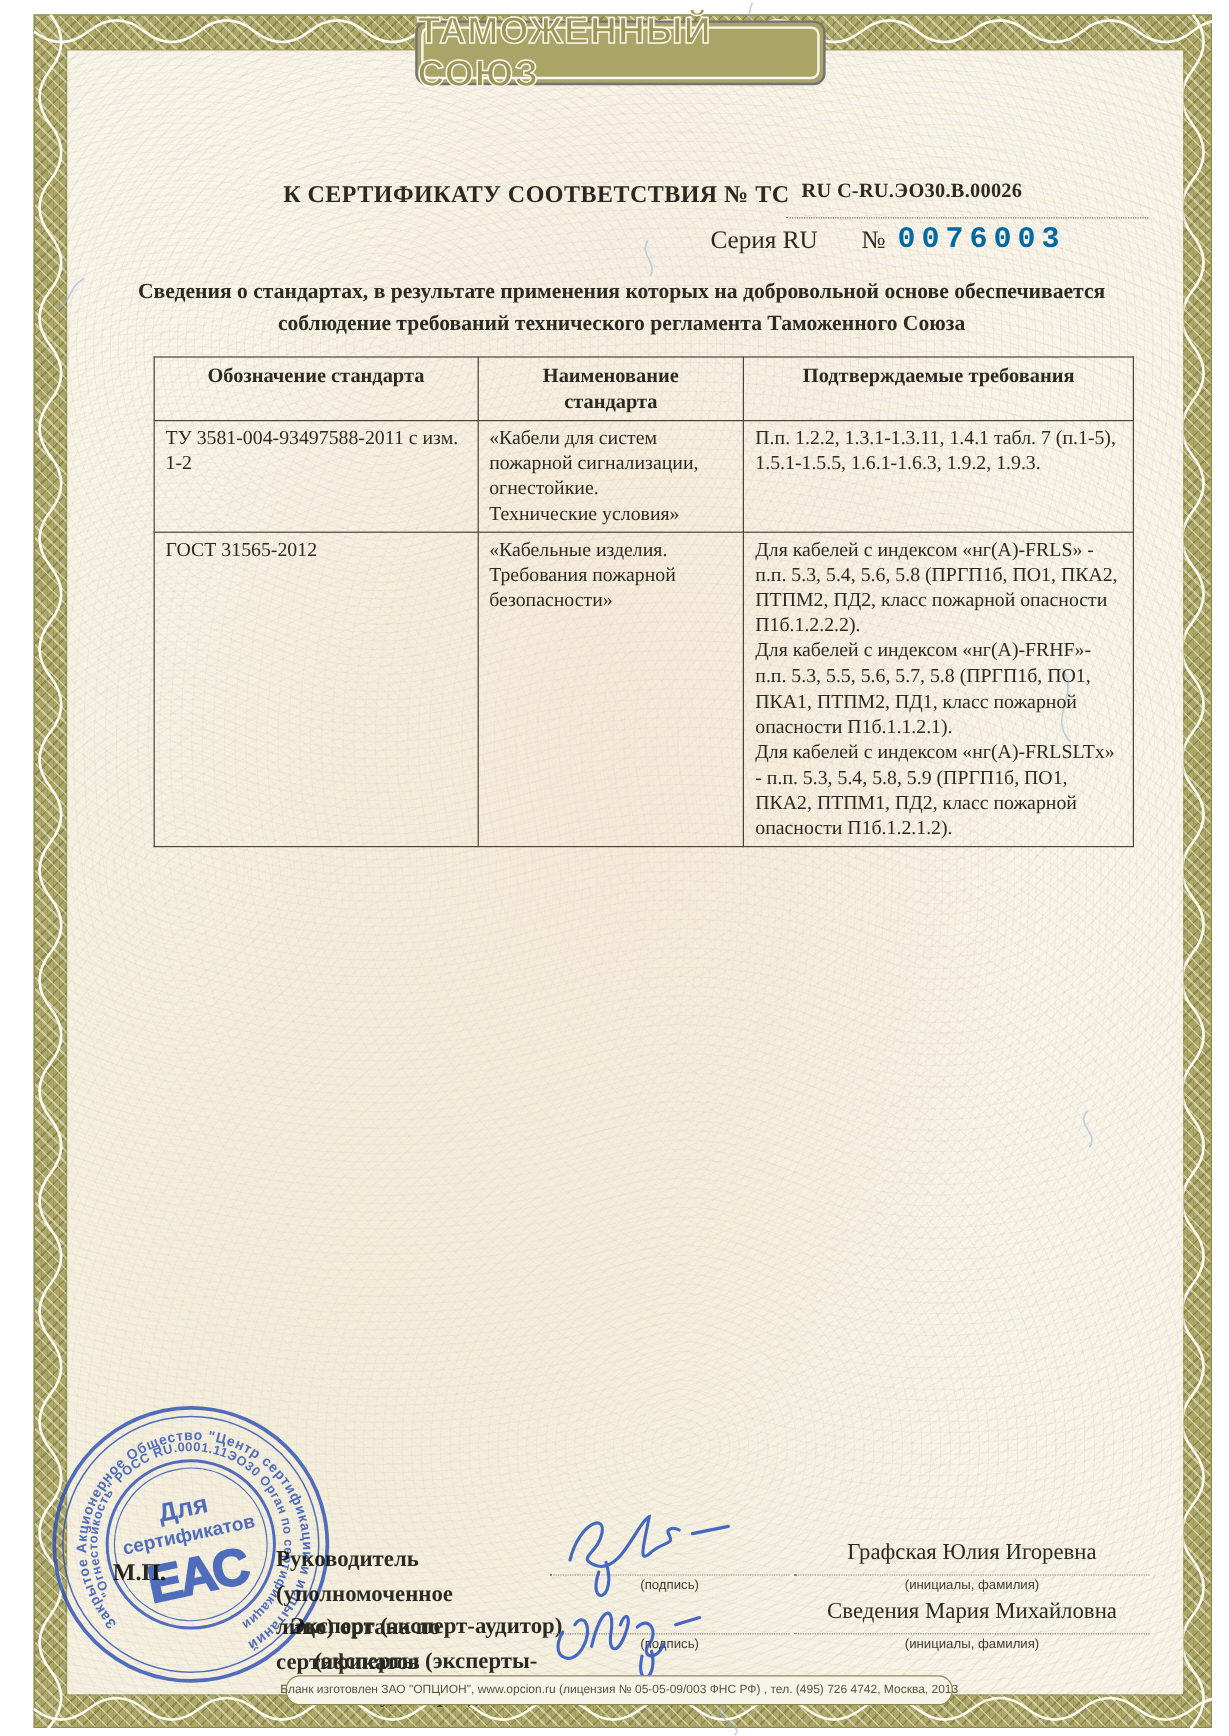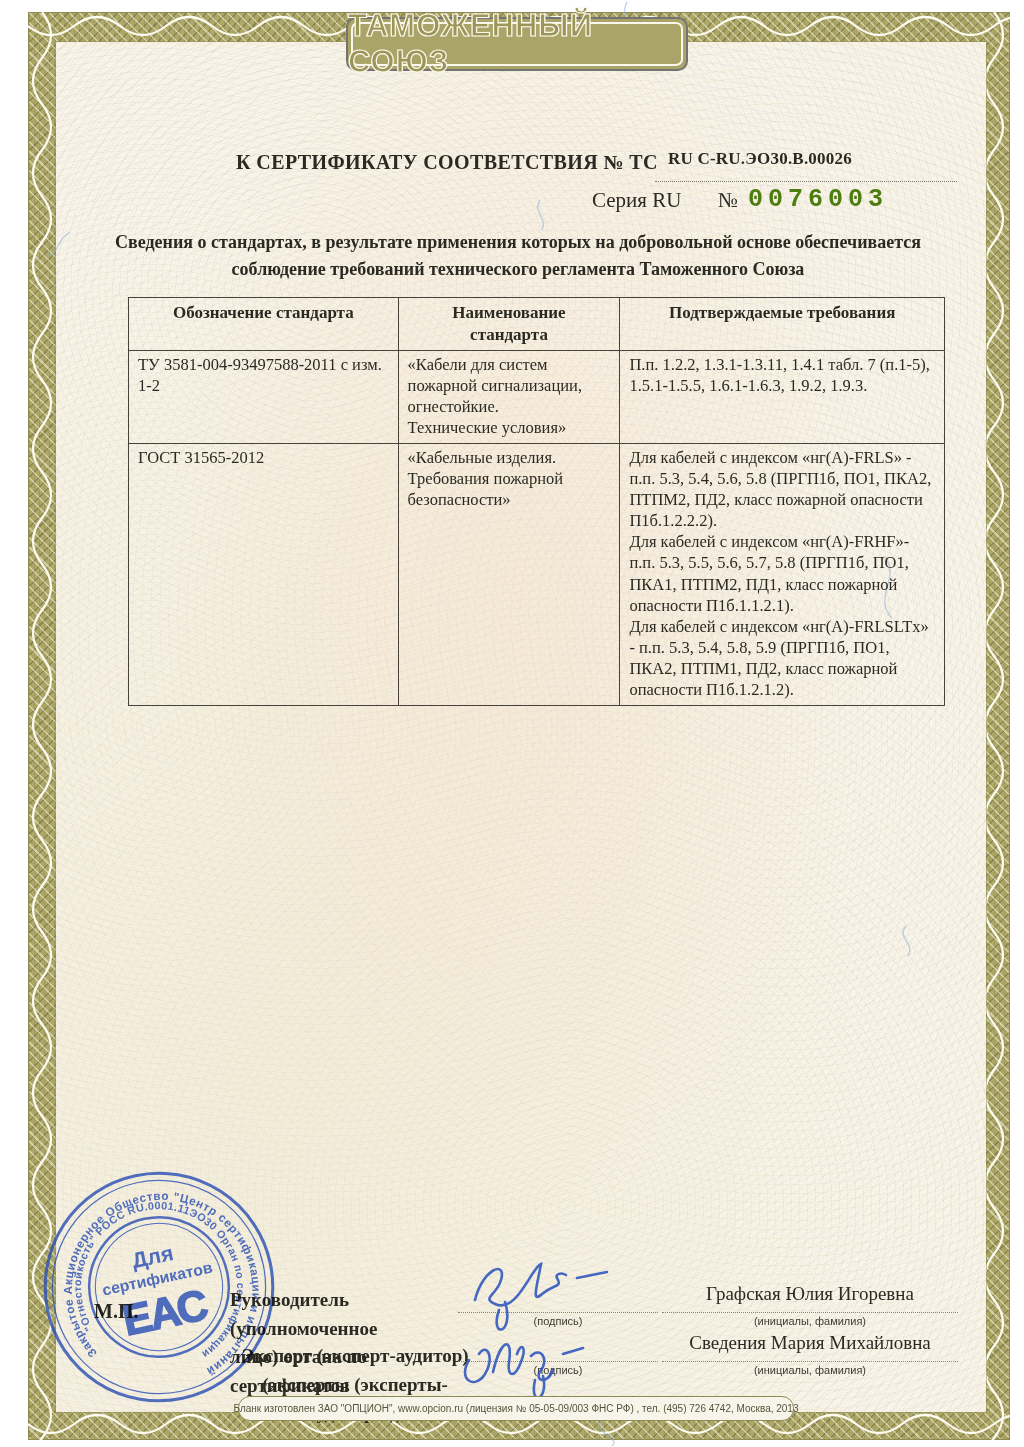--- a/index.html
+++ b/index.html
@@ -180,21 +180,21 @@
   <div class="banner">
     <div class="banner-in"></div>
     <div class="banner-text">ТАМОЖЕННЫЙ СОЮЗ</div>
   </div>
 
   <div class="subtitle">К СЕРТИФИКАТУ СООТВЕТСТВИЯ  № ТС</div>
   <div class="cert-number">RU C-RU.ЭО30.В.00026</div>
   <div class="cert-underline"></div>
   <div class="series-label">Серия  RU</div>
   <div class="number-sign">№</div>
-  <div class="serial" id="serial" style="color: #4d7c0f;">0076003</div>
+  <div class="serial" id="serial" style="color: #0369a1;">0076003</div>
 
   <div class="intro">Сведения о стандартах, в результате применения которых на добровольной основе обеспечивается соблюдение требований технического регламента Таможенного Союза</div>
 
   <table class="standards">
     <thead>
       <tr>
         <th class="col1">Обозначение стандарта</th>
         <th class="col2">Наименование стандарта</th>
         <th class="col3">Подтверждаемые требования</th>
       </tr>

